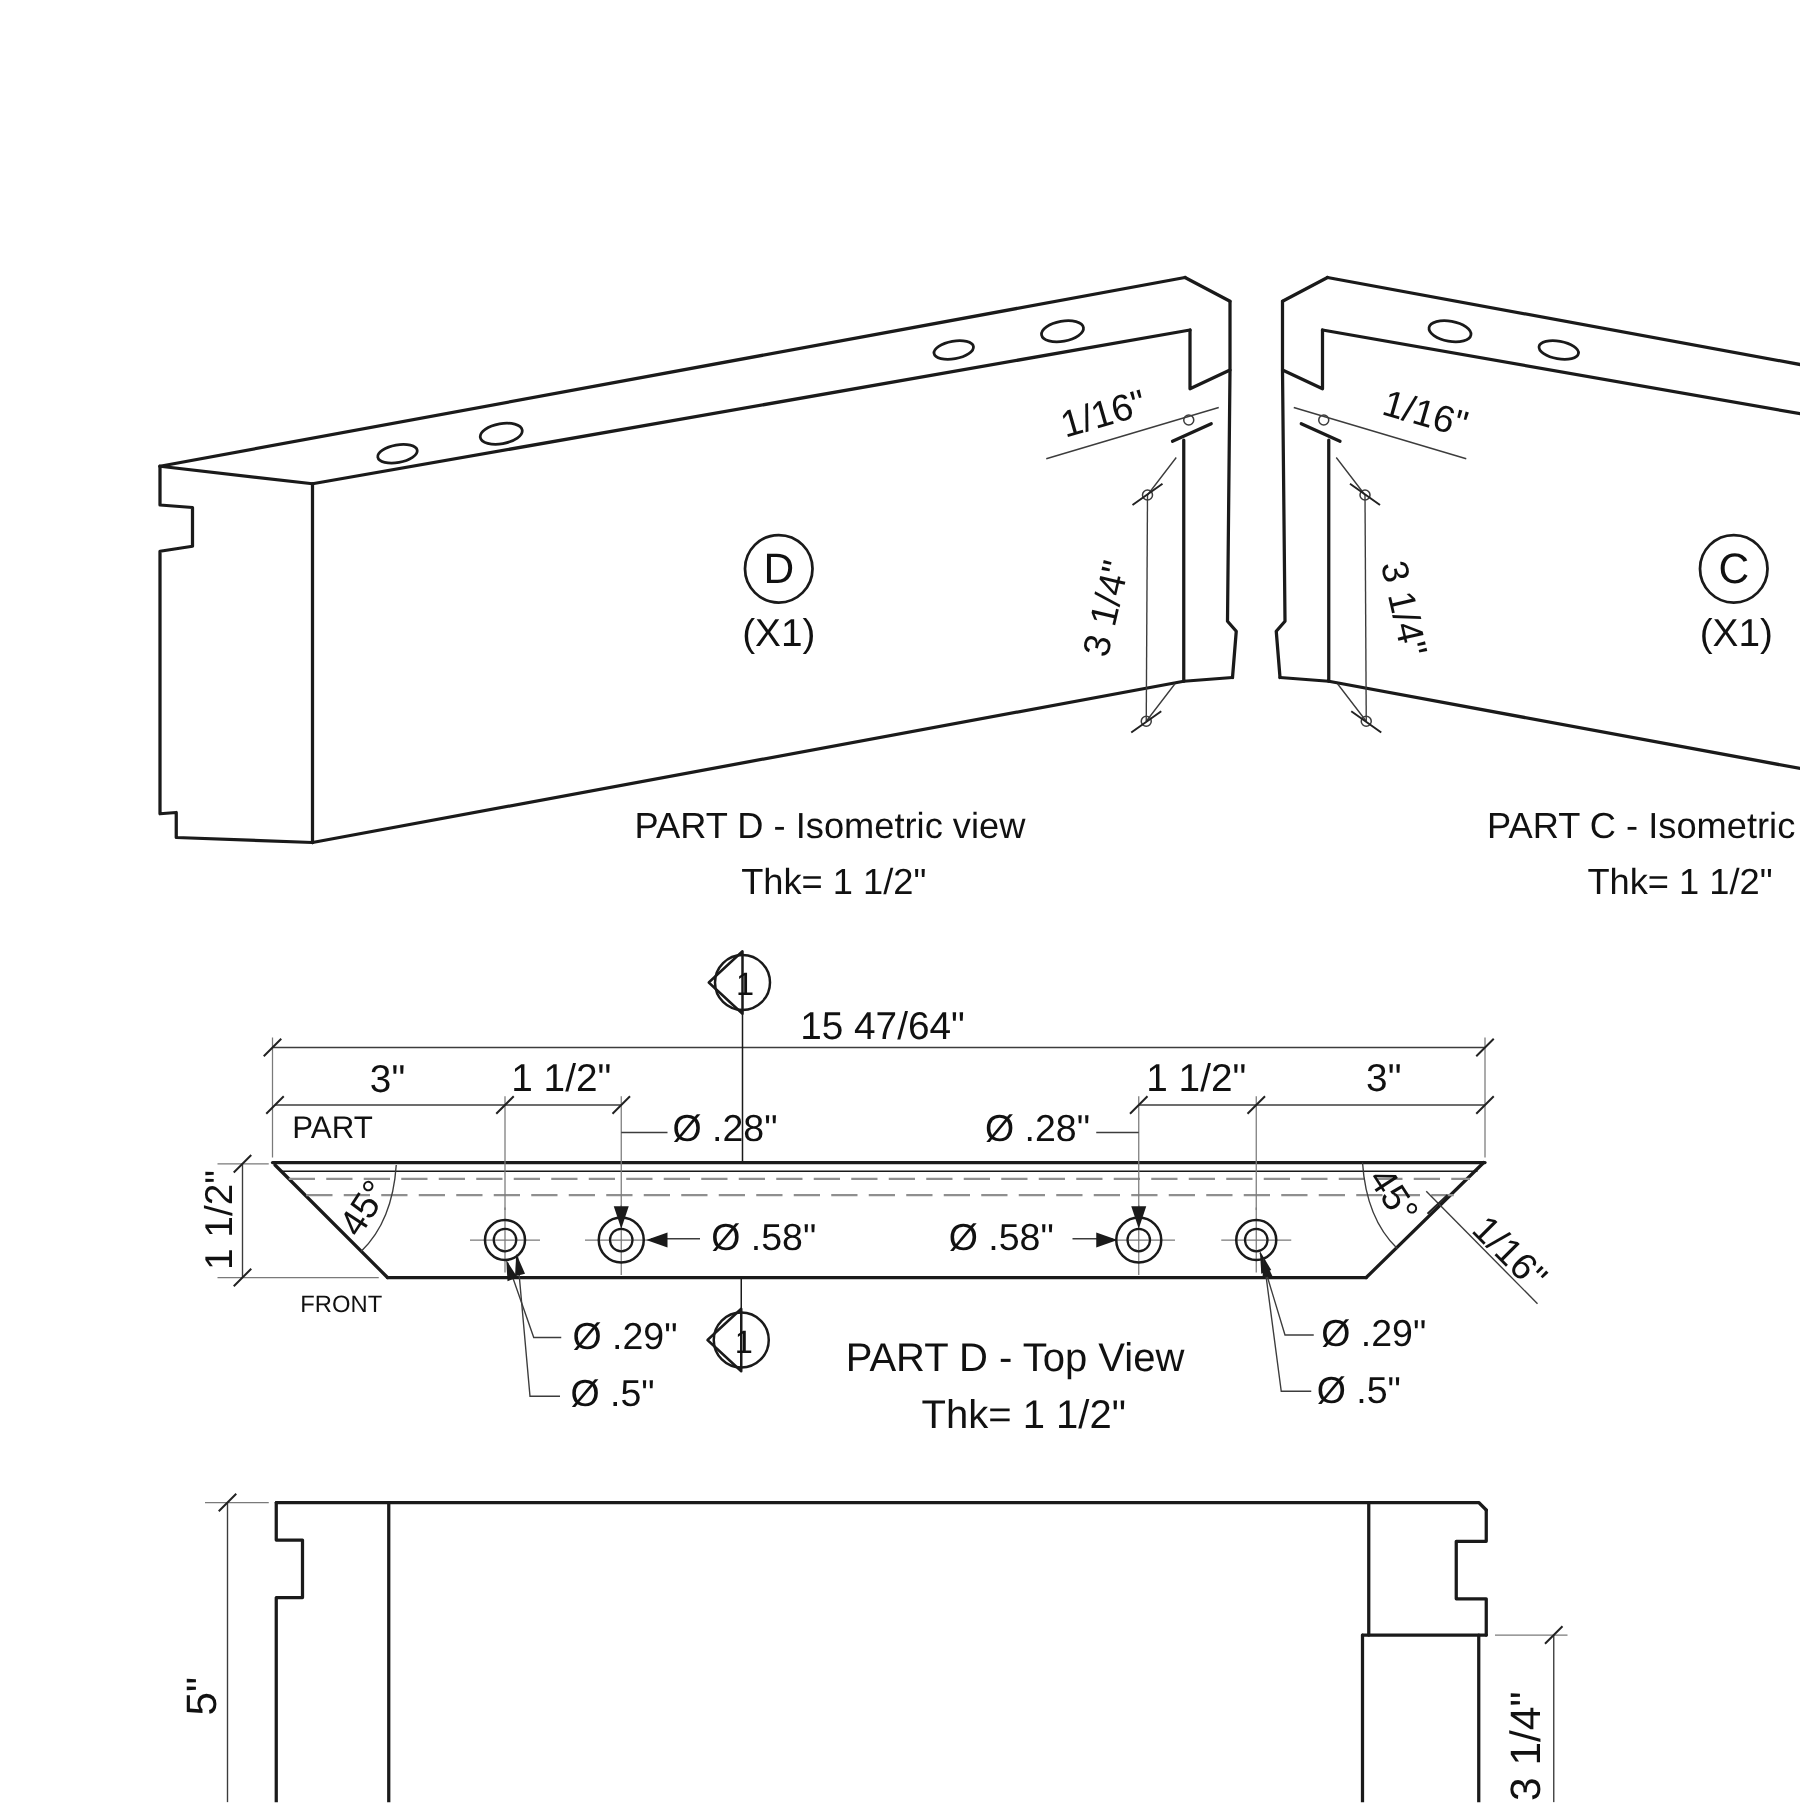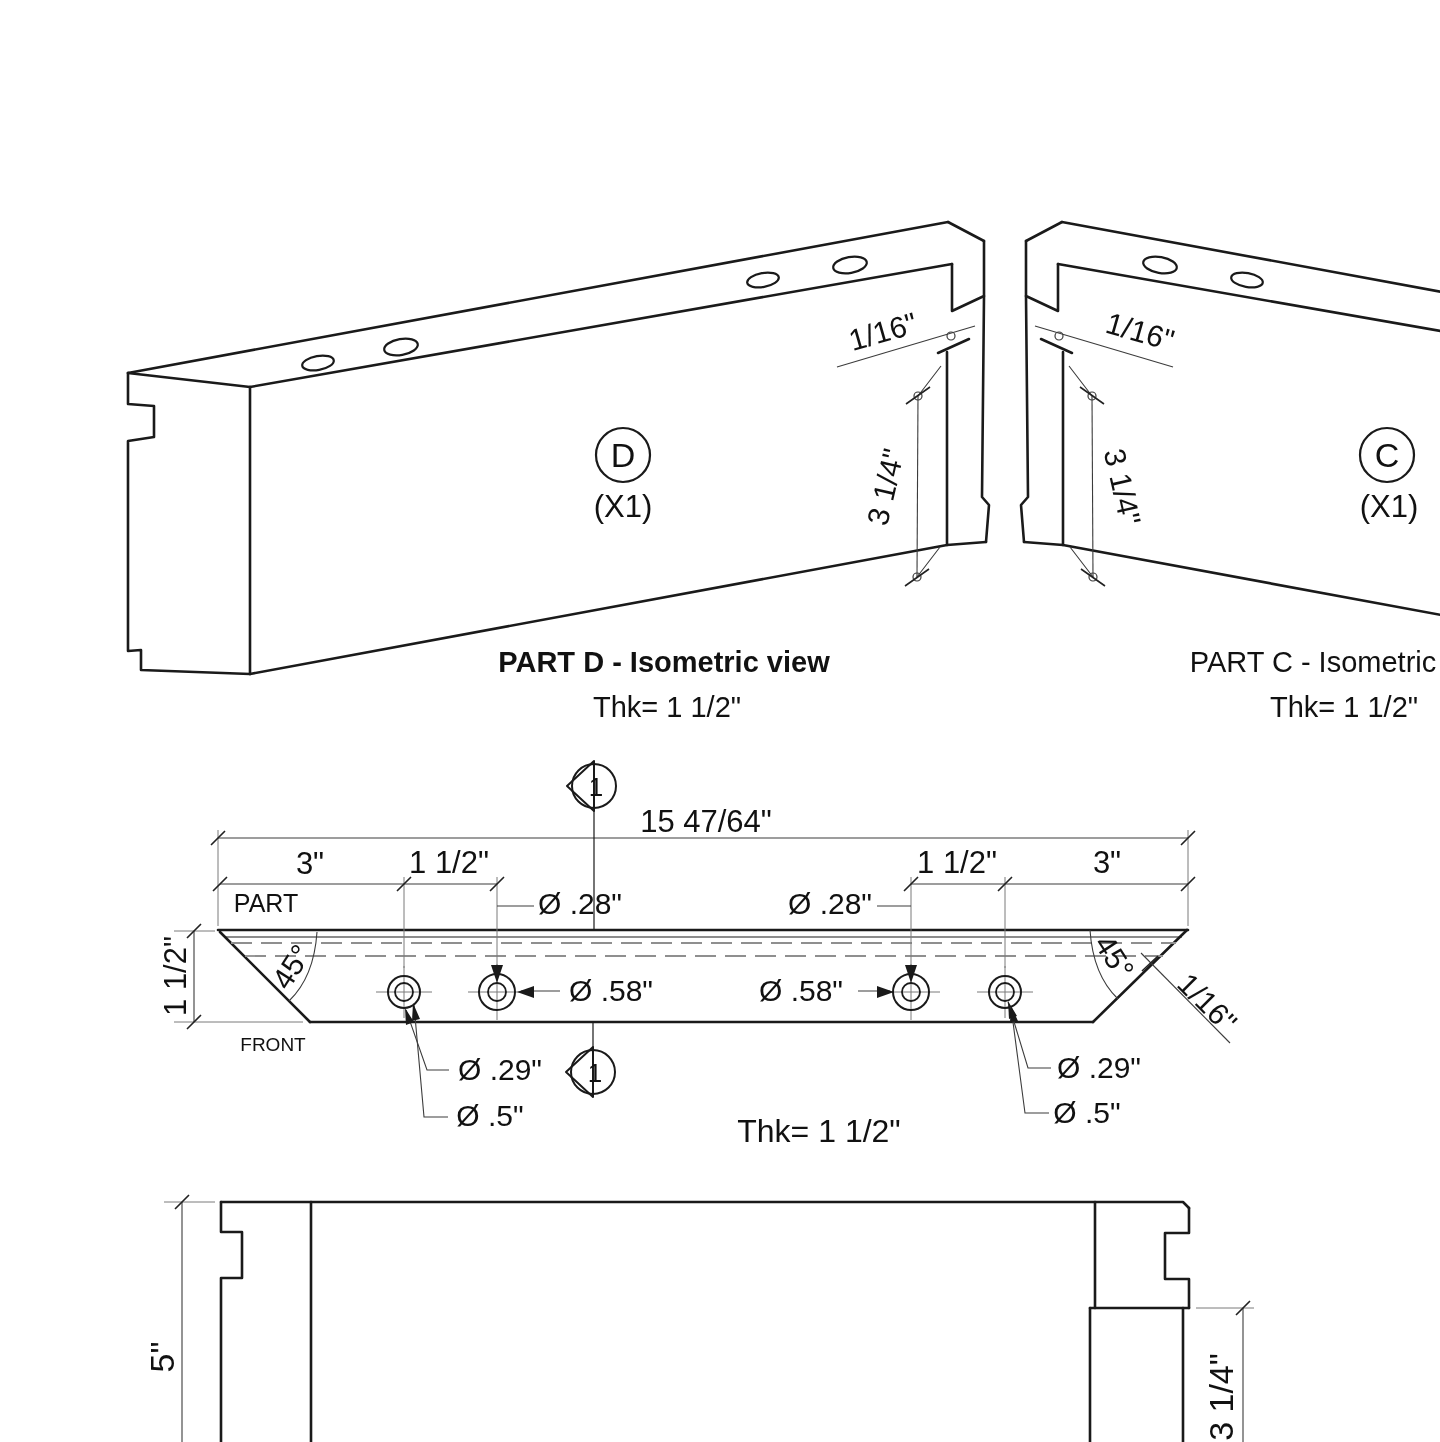--- a/index.html
+++ b/index.html
@@ -163,21 +163,21 @@
     <path class="dim" d="M1243,1308 L1243,1442"></path>
     <path class="ext" d="M1196,1308 L1254,1308"></path>
     <path class="tick" d="M175,1209 L189,1195 M1236,1315 L1250,1301"></path>
   </g>
 </svg>
 
 <div class="lbl" style="left:883px;top:332px;font-size:30px;transform:translate(-50%,-50%) rotate(-16deg);">1/16"</div>
 <div class="lbl" style="left:886px;top:487px;font-size:30px;transform:translate(-50%,-50%) rotate(-77deg);">3 1/4"</div>
 <div class="lbl" style="left:623px;top:455px;font-size:34px;">D</div>
 <div class="lbl" style="left:623px;top:506px;font-size:31px;">(X1)</div>
-<div class="lbl" style="left:664px;top:662px;font-size:29px;font-weight:bold;">PART D - Isometric view</div>
+<div class="lbl" style="left:664px;top:662px;font-size:29px;">PART D - Isometric view</div>
 <div class="lbl" style="left:667px;top:707px;font-size:29px;">Thk= 1 1/2"</div>
 
 <div class="lbl" style="left:1140px;top:332px;font-size:30px;transform:translate(-50%,-50%) rotate(16deg);">1/16"</div>
 <div class="lbl" style="left:1122px;top:487px;font-size:30px;transform:translate(-50%,-50%) rotate(77deg);">3 1/4"</div>
 <div class="lbl" style="left:1387px;top:455px;font-size:34px;">C</div>
 <div class="lbl" style="left:1389px;top:506px;font-size:31px;">(X1)</div>
 <div class="lbl" style="left:1346px;top:662px;font-size:29px;">PART C - Isometric view</div>
 <div class="lbl" style="left:1344px;top:707px;font-size:29px;">Thk= 1 1/2"</div>
 
 <div class="lbl" style="left:706px;top:821px;font-size:31px;">15 47/64"</div>
@@ -192,20 +192,21 @@
 <div class="lbl" style="left:1114px;top:957px;font-size:30px;transform:translate(-50%,-50%) rotate(57deg);">45°</div>
 <div class="lbl" style="left:1207px;top:1003px;font-size:30px;transform:translate(-50%,-50%) rotate(45deg);">1/16"</div>
 <div class="lbl" style="left:580px;top:904px;font-size:30px;">Ø .28"</div>
 <div class="lbl" style="left:830px;top:904px;font-size:30px;">Ø .28"</div>
 <div class="lbl" style="left:611px;top:991px;font-size:30px;">Ø .58"</div>
 <div class="lbl" style="left:801px;top:991px;font-size:30px;">Ø .58"</div>
 <div class="lbl" style="left:500px;top:1070px;font-size:30px;">Ø .29"</div>
 <div class="lbl" style="left:490px;top:1116px;font-size:30px;">Ø .5"</div>
 <div class="lbl" style="left:1099px;top:1068px;font-size:30px;">Ø .29"</div>
 <div class="lbl" style="left:1087px;top:1113px;font-size:30px;">Ø .5"</div>
+<div class="lbl" style="left:812px;top:1086px;font-size:32px;">PART D - Top View</div>
 <div class="lbl" style="left:819px;top:1131px;font-size:32px;">Thk= 1 1/2"</div>
 <div class="lbl" style="left:596px;top:787px;font-size:26px;">1</div>
 <div class="lbl" style="left:595px;top:1073px;font-size:26px;">1</div>
 
 <div class="lbl" style="left:162px;top:1357px;font-size:34px;transform:translate(-50%,-50%) rotate(-90deg);">5"</div>
 <div class="lbl" style="left:1221px;top:1397px;font-size:34px;transform:translate(-50%,-50%) rotate(-90deg);">3 1/4"</div>
 
 </div>
 
 </body></html>

